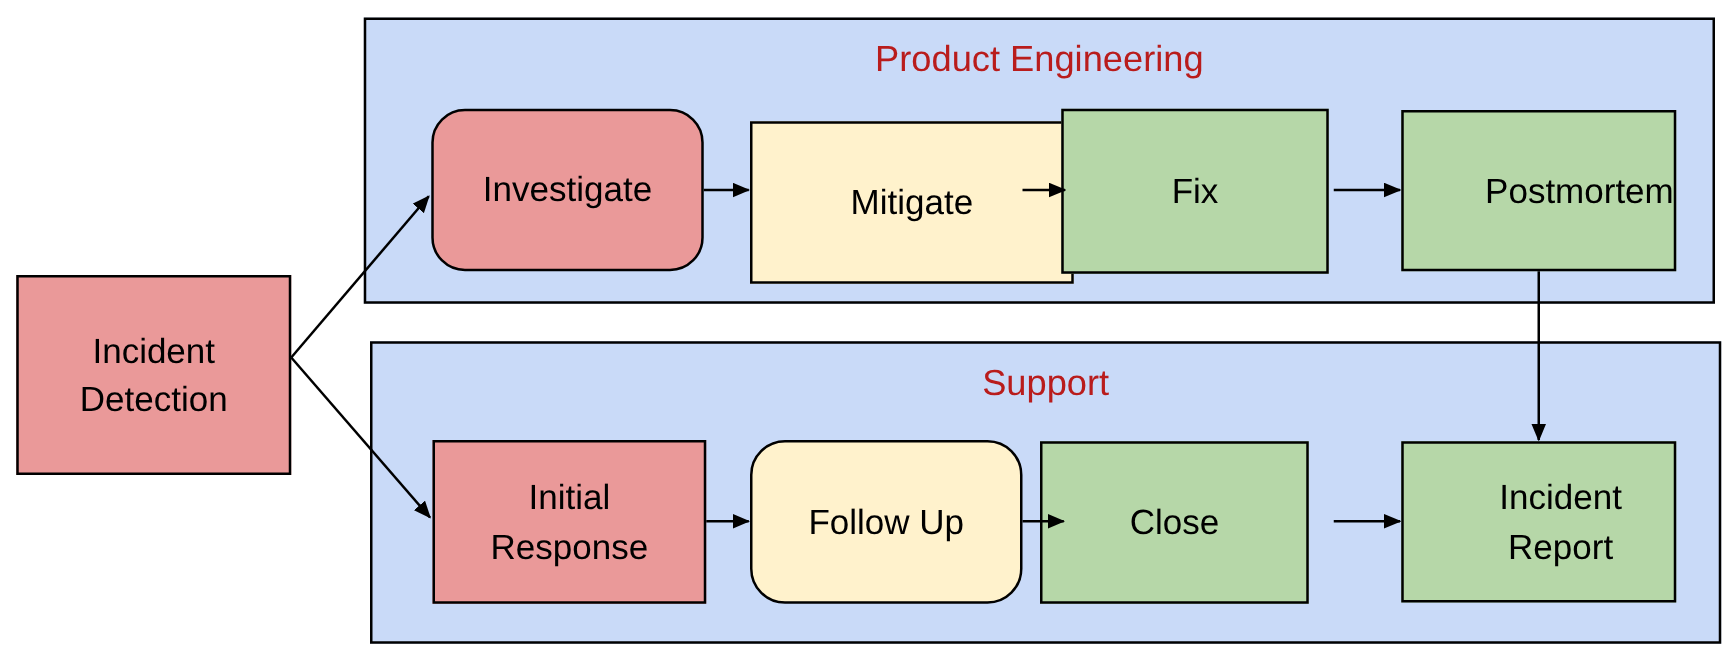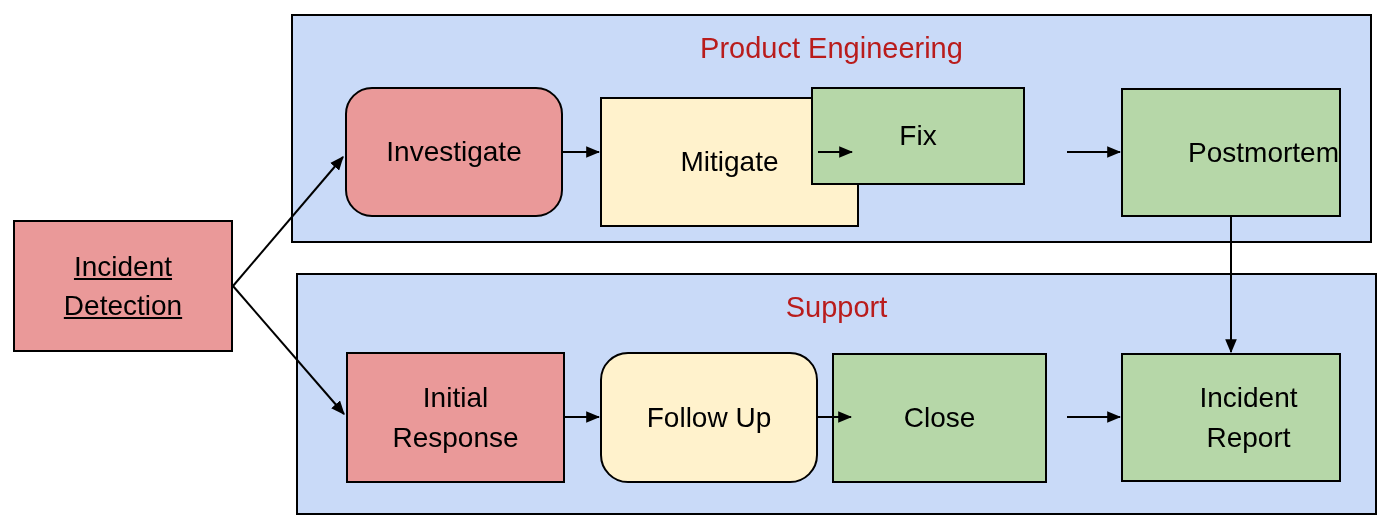--- a/index.html
+++ b/index.html
@@ -43,26 +43,26 @@
     color: #000000;
   }
   .node .lbl {
     max-width: 185px;
   }
   .c-red    { background: #ea9999; }
   .c-yellow { background: #fff2cc; }
   .c-green  { background: #b6d7a8; }
 
   
-  .n-detect   { left: 13px;   top: 220px; width: 220px; height: 132px; text-decoration: underline; }
+  .n-detect   { left: 13px;   top: 220px; width: 220px; height: 160px; }
   .lane-1     { left: 291px;  top: 14px;  width: 1081px; height: 229px; }
   .lane-2     { left: 296px;  top: 273px; width: 1081px; height: 242px; text-decoration: underline; }
   .n-invest   { left: 345px;  top: 87px;  width: 218px; height: 130px; border-radius: 27px; }
   .n-mitigate { left: 600px;  top: 87px;  width: 259px; height: 130px; margin-top: 10px; }
-  .n-fix      { left: 811px;  top: 87px;  width: 214px; height: 98px; align-items: center; }
+  .n-fix      { left: 849px;  top: 87px;  width: 214px; height: 132px; align-items: center; }
   .n-postm    { left: 1121px; top: 88px;  width: 220px; height: 129px; justify-content: flex-end; }
   .n-initresp { left: 346px;  top: 352px; width: 219px; height: 131px; align-items: center; }
   .n-followup { left: 600px;  top: 352px; width: 218px; height: 131px; border-radius: 28px; }
   .n-close    { left: 832px;  top: 353px; width: 215px; height: 130px; }
   .n-increp   { left: 1121px; top: 353px; width: 220px; height: 129px; padding-left: 35px; }
 
   .arrows {
     position: absolute;
     left: 0;
     top: 0;

